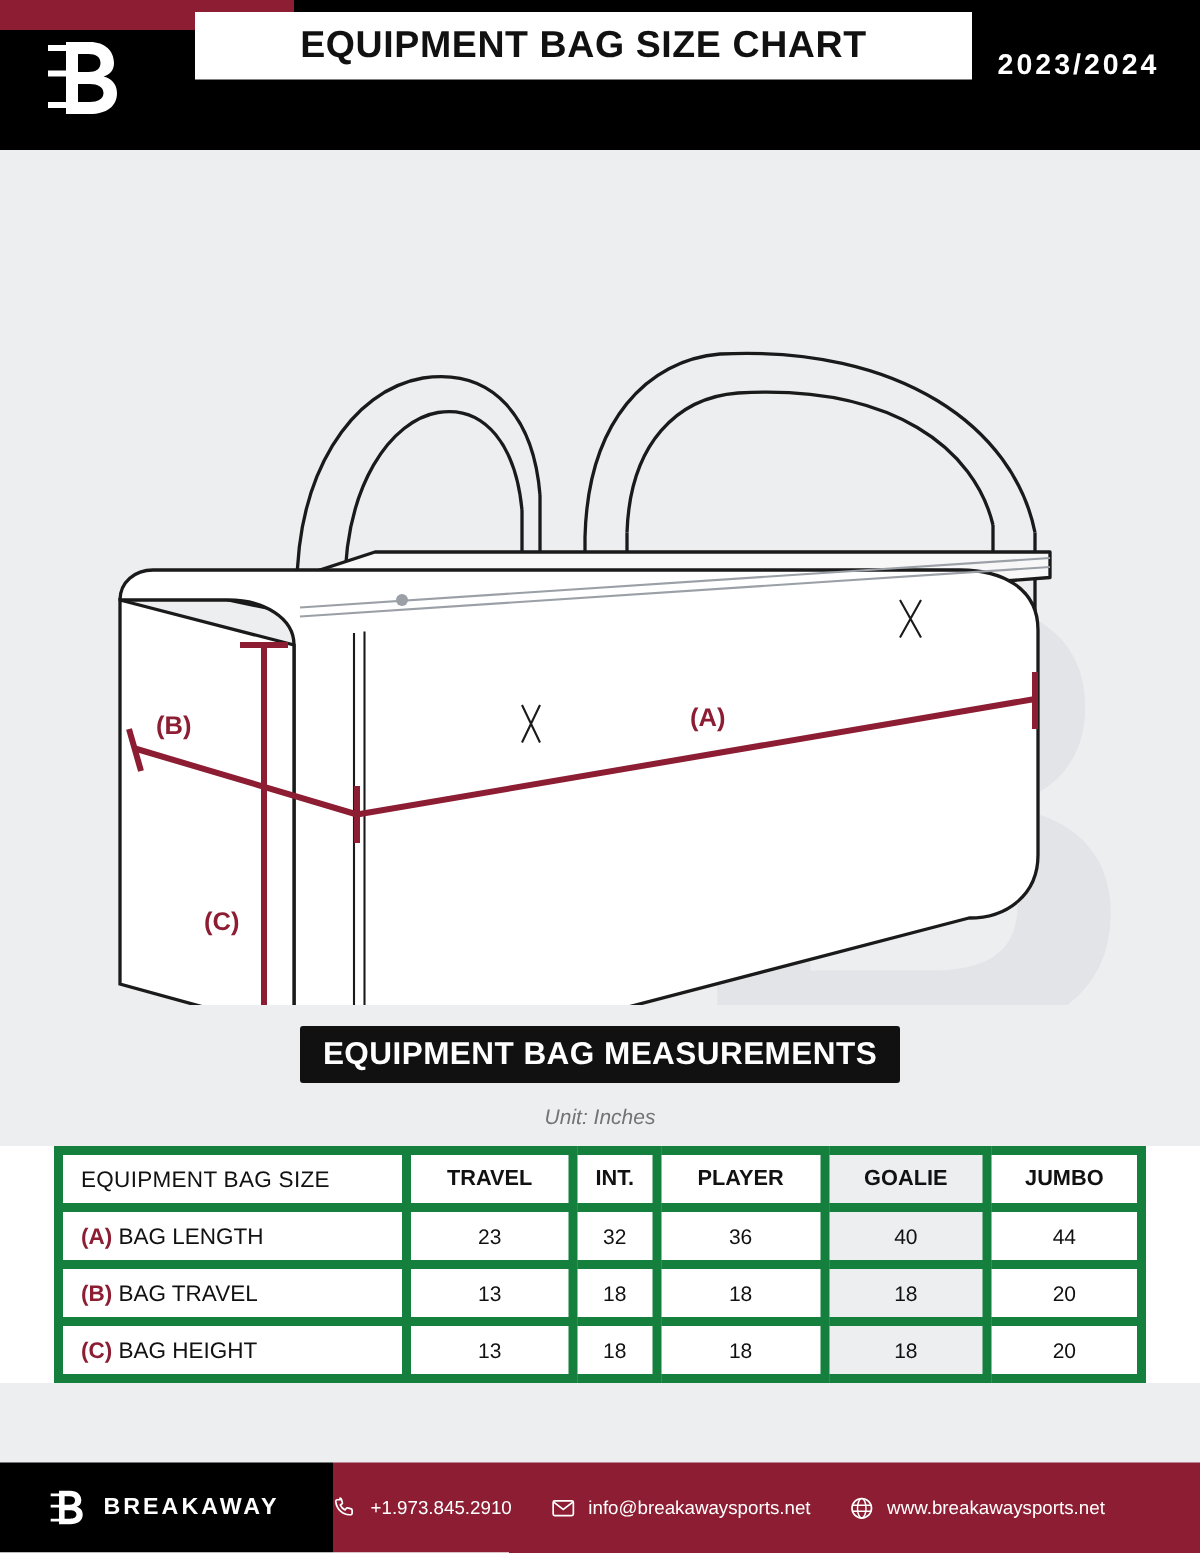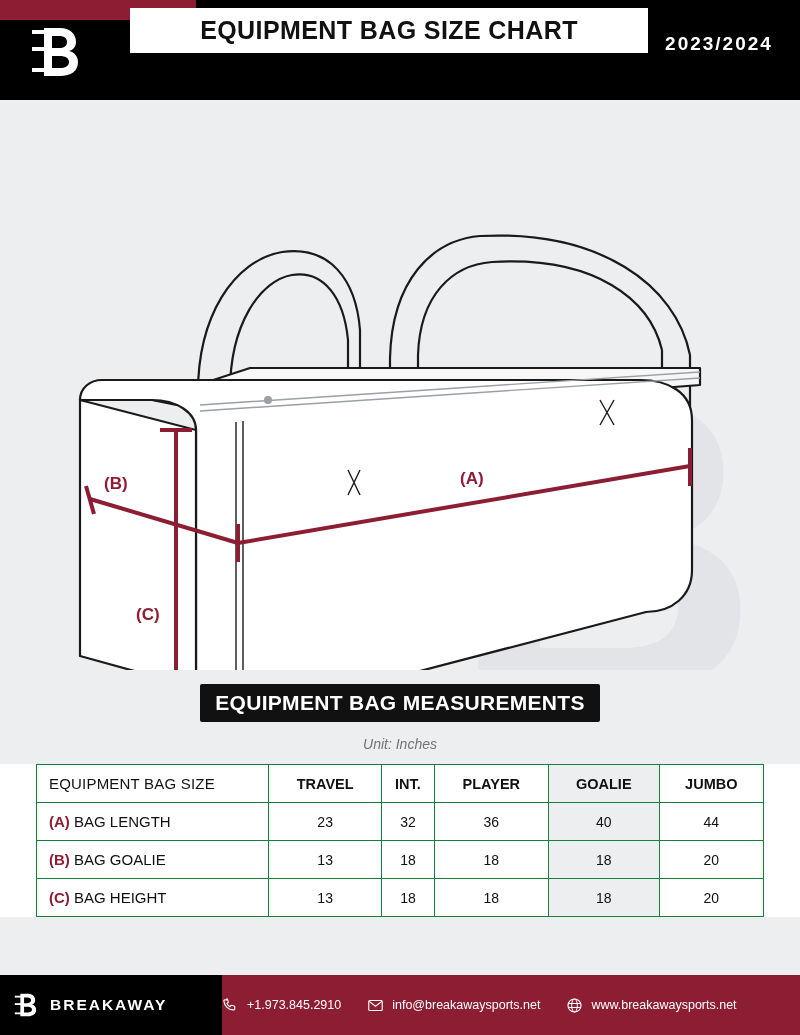--- a/index.html
+++ b/index.html
@@ -96,21 +96,21 @@
     width: 800px;
     background: #ffffff;
     padding: 0 36px;
   }
   table.size-table {
     width: 728px;
     border-collapse: collapse;
     background: #ffffff;
   }
   table.size-table th, table.size-table td {
-    border: 1px solid #15803d;
+    border: 6px solid #15803d;
     height: 38px;
     text-align: center;
     font-size: 14px;
     color: #111111;
     font-weight: normal;
   }
   table.size-table th.label-col, table.size-table td.label-col {
     text-align: left;
     padding-left: 12px;
     width: 232px;
@@ -133,21 +133,21 @@
   .col-highlight { background: #eceef0; }
 
   
   .footer {
     position: absolute; left: 0; bottom: 0;
     width: 800px; height: 60px;
     display: flex;
   }
   .footer-left {
     width: 222px; height: 60px; background: #000000;
-    display: flex; align-items: center; padding-left: 12px;
+    display: flex; align-items: center; padding-left: 31px;
   }
   .footer-logo {
     width: 26px; height: 26px; margin-right: 12px;
   }
   .footer-brand {
     color: #ffffff; font-size: 15.5px; font-weight: bold; letter-spacing: 2px;
   }
   .footer-right {
     flex: 1; height: 60px; background: #8c1d33;
     display: flex; align-items: center; gap: 26px; 
@@ -278,21 +278,21 @@
           </td>
           <td>23</td>
           <td>32</td>
           <td>36</td>
           <td class="col-highlight">40</td>
           <td>44</td>
         </tr>
         <tr>
           <td class="label-col row-label">
             <span class="tag">(B)</span>
-            <span>BAG GOALIE</span>
+            <span>BAG TRAVEL</span>
           </td>
           <td>13</td>
           <td>18</td>
           <td>18</td>
           <td class="col-highlight">18</td>
           <td>20</td>
         </tr>
         <tr>
           <td class="label-col row-label">
             <span class="tag">(C)</span>

